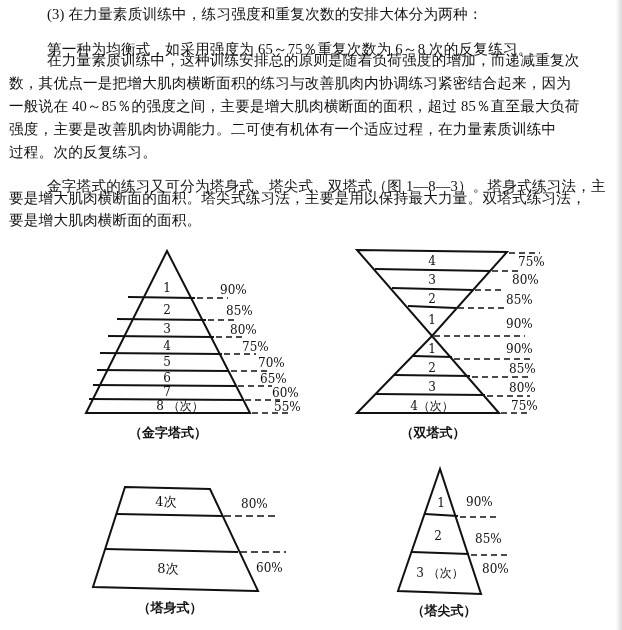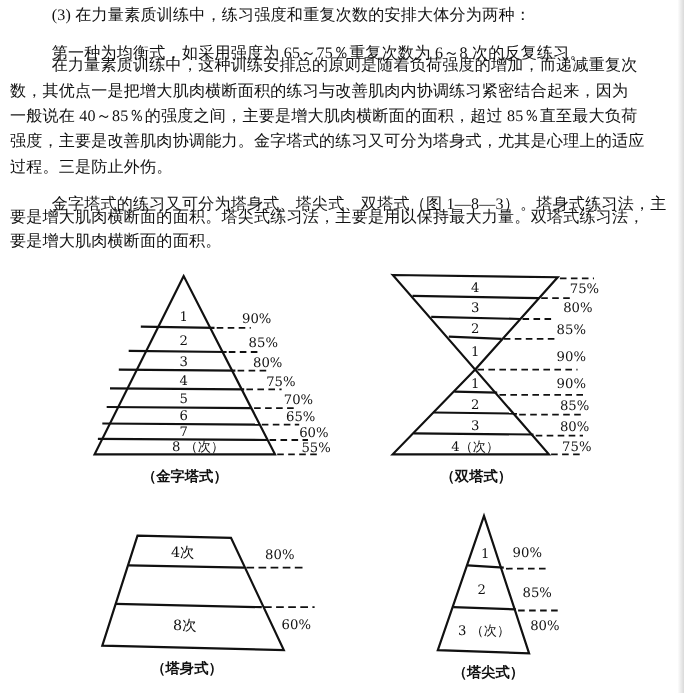--- a/index.html
+++ b/index.html
@@ -17,22 +17,22 @@
 </head>
 <body>
 
 <div class="shadow"></div>
 
 <div class="line ind" style="top:4px">(3) 在力量素质训练中，练习强度和重复次数的安排大体分为两种：</div>
 <div class="line ind" style="top:39px">第一种为均衡式，如采用强度为 65～75％重复次数为 6～8 次的反复练习。</div>
 <div class="line ind" style="top:50px">在力量素质训练中，这种训练安排总的原则是随着负荷强度的增加，而递减重复次</div>
 <div class="line noind" style="top:73px">数，其优点一是把增大肌肉横断面积的练习与改善肌肉内协调练习紧密结合起来，因为</div>
 <div class="line noind" style="top:96px">一般说在 40～85％的强度之间，主要是增大肌肉横断面的面积，超过 85％直至最大负荷</div>
-<div class="line noind" style="top:119px">强度，主要是改善肌肉协调能力。金字塔式的练习又可分为塔身式，尤其是心理上的适应</div>
-<div class="line noind" style="top:142px">过程。三是防止外伤。</div>
+<div class="line noind" style="top:119px">强度，主要是改善肌肉协调能力。二可使有机体有一个适应过程，在力量素质训练中</div>
+<div class="line noind" style="top:142px">过程。次的反复练习。</div>
 <div class="line ind" style="top:176px">金字塔式的练习又可分为塔身式、塔尖式、双塔式（图 1—8—3）。塔身式练习法，主</div>
 <div class="line noind" style="top:188px">要是增大肌肉横断面的面积。塔尖式练习法，主要是用以保持最大力量。双塔式练习法，</div>
 <div class="line noind" style="top:210px">要是增大肌肉横断面的面积。</div>
 
 <svg width="622" height="630" viewBox="0 0 622 630">
 
   <g stroke="#111" stroke-width="2" fill="none">
     <polygon points="167,251 86,413 250,413"></polygon>
     <line x1="128" y1="297" x2="195" y2="298"></line>
     <line x1="117" y1="319" x2="206" y2="320"></line>

